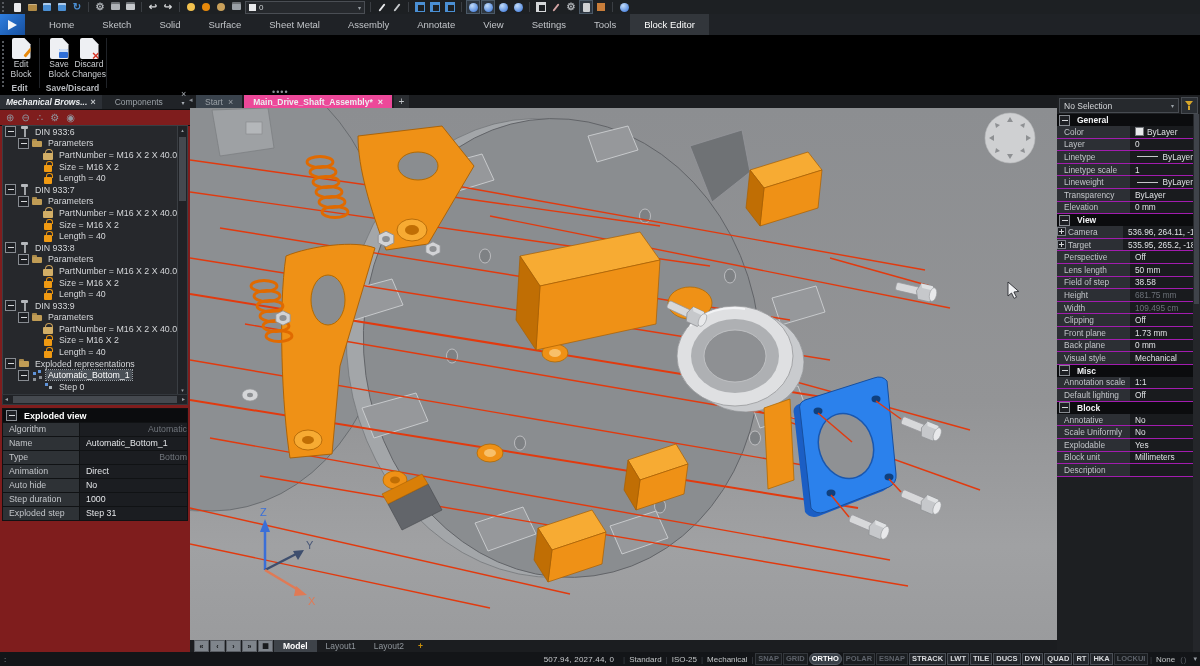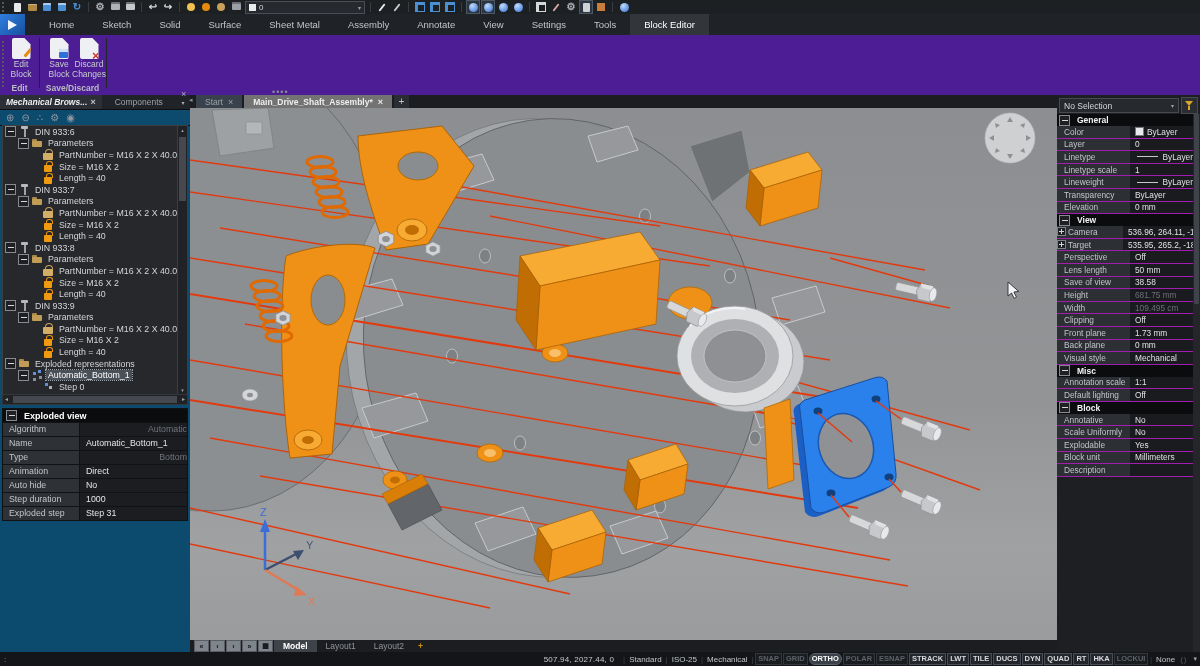--- a/index.html
+++ b/index.html
@@ -25,36 +25,36 @@
   .qcombo{width:112px;height:11px;background:#26292d;border:1px solid #4a4e54;display:flex;align-items:center;font-size:8px;color:#cfd2d5;padding:0 3px;gap:3px;}
   .qswatch{width:7px;height:7px;background:#e9eaec;flex:none;}
   .qcaret{margin-left:auto;font-size:6px;color:#9aa0a6;}
   
   .tabsrow{position:absolute;top:14px;left:0;right:0;height:21px;background:#1f2226;display:flex;align-items:stretch;}
   .applogo{width:25px;background:linear-gradient(135deg,#2f7fe0,#164f9e);display:flex;align-items:center;justify-content:center;margin-right:10px;}
   .applogo b{width:0;height:0;border-left:9px solid #f2f5f9;border-top:5px solid transparent;border-bottom:5px solid transparent;}
   .rtab{padding:0 14px;font-size:9.5px;color:#c2c5c9;display:flex;align-items:center;}
   .rtab.active{background:#32363b;color:#fff;}
   
-  .ribbon{position:absolute;top:35px;left:0;right:0;height:60px;background:#4c1d95;}
+  .ribbon{position:absolute;top:35px;left:0;right:0;height:60px;background:#000000;}
   .rgrip{position:absolute;left:2px;top:6px;width:3px;height:46px;border-left:2px dotted #55595e;}
   .rbtn{position:absolute;top:2px;width:34px;text-align:center;cursor:default;}
   .rbtn .ico{width:19px;height:21px;margin:1px auto 1px;position:relative;background:#eef0f3;border-radius:2px;clip-path:polygon(0 0,68% 0,100% 30%,100% 100%,0 100%);}
   .rbtn .ov{position:absolute;}
   .ov-pencil{right:1px;bottom:1px;width:3px;height:12px;background:#e8890b;transform:rotate(40deg);border-radius:1px;}
   .ov-floppy{right:1px;bottom:1px;width:9px;height:9px;background:#2f6fd8;border-radius:1px;box-shadow:inset 0 3px 0 #cfe0f7;}
   .ov-x{right:-1px;bottom:-3px;color:#d33425;font-size:13px;font-weight:bold;line-height:1;}
   .rbtn .t{font-size:8.5px;line-height:9.5px;color:#c9ccd0;}
   .rgsep{position:absolute;top:3px;width:1px;height:50px;background:#202328;}
   .rglabel{position:absolute;top:48px;height:10px;font-size:8.5px;font-weight:bold;color:#b9bcc0;text-align:center;line-height:10px;}
   .rdots{position:absolute;left:272px;top:52px;color:#8a8f95;font-size:9px;letter-spacing:1px;}
   .panelx{position:absolute;left:181px;top:89px;color:#aab0b6;font-size:9px;z-index:5;}
   .splitarrow{position:absolute;left:189px;top:96px;color:#8a8f95;font-size:7px;z-index:5;}
   
-  .leftcol{position:absolute;top:95px;left:0;width:190px;bottom:14px;background:#0c4a6e;}
+  .leftcol{position:absolute;top:95px;left:0;width:190px;bottom:14px;background:#7f1d1d;}
   .ptabs{height:14px;display:flex;align-items:stretch;border-bottom:1px solid #0e0f11;}
   .ptab{display:flex;align-items:center;gap:3px;padding:0 6px;font-size:8.5px;color:#9aa0a6;background:#202327;}
   .ptab.active{background:#2c3036;color:#eceef0;font-weight:bold;font-style:italic;}
   .ptab .ptx{font-size:9px;color:#c4c7cb;}
   .ptab:not(.active){flex:1;justify-content:center;}
   .pchev{width:14px;display:flex;align-items:center;justify-content:center;color:#aab0b6;font-size:6px;background:#202327;}
   .ptools{height:15px;display:flex;align-items:center;gap:7px;padding:0 6px;color:#9097a0;font-size:10px;border-bottom:1px solid #0e0f11;}
   .ptools span{cursor:default;}
   .tree{position:absolute;top:30px;left:2px;right:2px;height:268px;background:#26282c;border:1px solid #3a3e43;overflow:hidden;}
   .trow{height:11.6px;display:flex;align-items:center;white-space:nowrap;font-size:8.8px;color:#d4d6d9;overflow:hidden;}
@@ -84,21 +84,21 @@
   .exptable{position:absolute;top:313px;left:2px;right:2px;border:1px solid #101214;}
   .ehead{height:13px;background:#0b0c0e;color:#fff;font-weight:bold;font-size:9px;display:flex;align-items:center;gap:4px;padding-left:3px;}
   .erow{height:13px;display:flex;font-size:8.8px;border-top:1px solid #101214;}
   .erow .l{flex:0 0 70px;background:#2e3236;color:#c2c5c9;padding-top:1px;padding-left:6px;overflow:hidden;white-space:nowrap;}
   .erow .v{flex:1;background:#1b1d21;color:#e4e6e9;padding-top:1px;padding-left:6px;border-left:1px solid #101214;overflow:hidden;white-space:nowrap;}
   .erow .v.dim{color:#70757c;text-align:right;}
   
   .vpcol{position:absolute;top:95px;left:190px;width:867px;bottom:14px;background:#222529;}
   .dtabs{height:13px;display:flex;align-items:stretch;background:#1b1d20;padding-left:6px;}
   .dtab{display:flex;align-items:center;gap:5px;padding:0 9px;font-size:8.5px;color:#9aa0a6;background:#39424c;margin-right:2px;}
-  .dtab.active{background:#737373;color:#eceef0;font-weight:bold;}
+  .dtab.active{background:#ec4899;color:#eceef0;font-weight:bold;}
   .dtab .ptx{font-size:9px;}
   .dadd{width:15px;display:flex;align-items:center;justify-content:center;background:#2a2d31;color:#c2c5c9;font-size:10px;}
   .canvas{position:absolute;top:13px;left:0;right:0;bottom:12px;}
   .canvas svg{display:block;}
   .ltabs{position:absolute;left:0;right:0;bottom:0;height:12px;background:#1b1d20;display:flex;align-items:center;font-size:8.5px;padding-left:4px;}
   .lnav{width:13px;height:10px;background:#7f858c;border:1px solid #5a5e64;color:#101214;font-size:7px;display:flex;align-items:center;justify-content:center;margin-right:1px;font-weight:bold;}
   .ltab{padding:0 9px;color:#8f959b;height:12px;line-height:12px;}
   .ltab.active{background:#3e4349;color:#fff;font-weight:bold;}
   .ladd{padding:0 5px;color:#c9900b;font-weight:bold;}
   
@@ -803,21 +803,21 @@
         <span class="prow">
           <span class="l">
             <span>Lens length</span>
           </span>
           <span class="v">
             <span>50 mm</span>
           </span>
         </span>
         <span class="prow">
           <span class="l">
-            <span>Save of view</span>
+            <span>Field of step</span>
           </span>
           <span class="v">
             <span>38.58</span>
           </span>
         </span>
         <span class="prow">
           <span class="l">
             <span>Height</span>
           </span>
           <span class="v dim">

